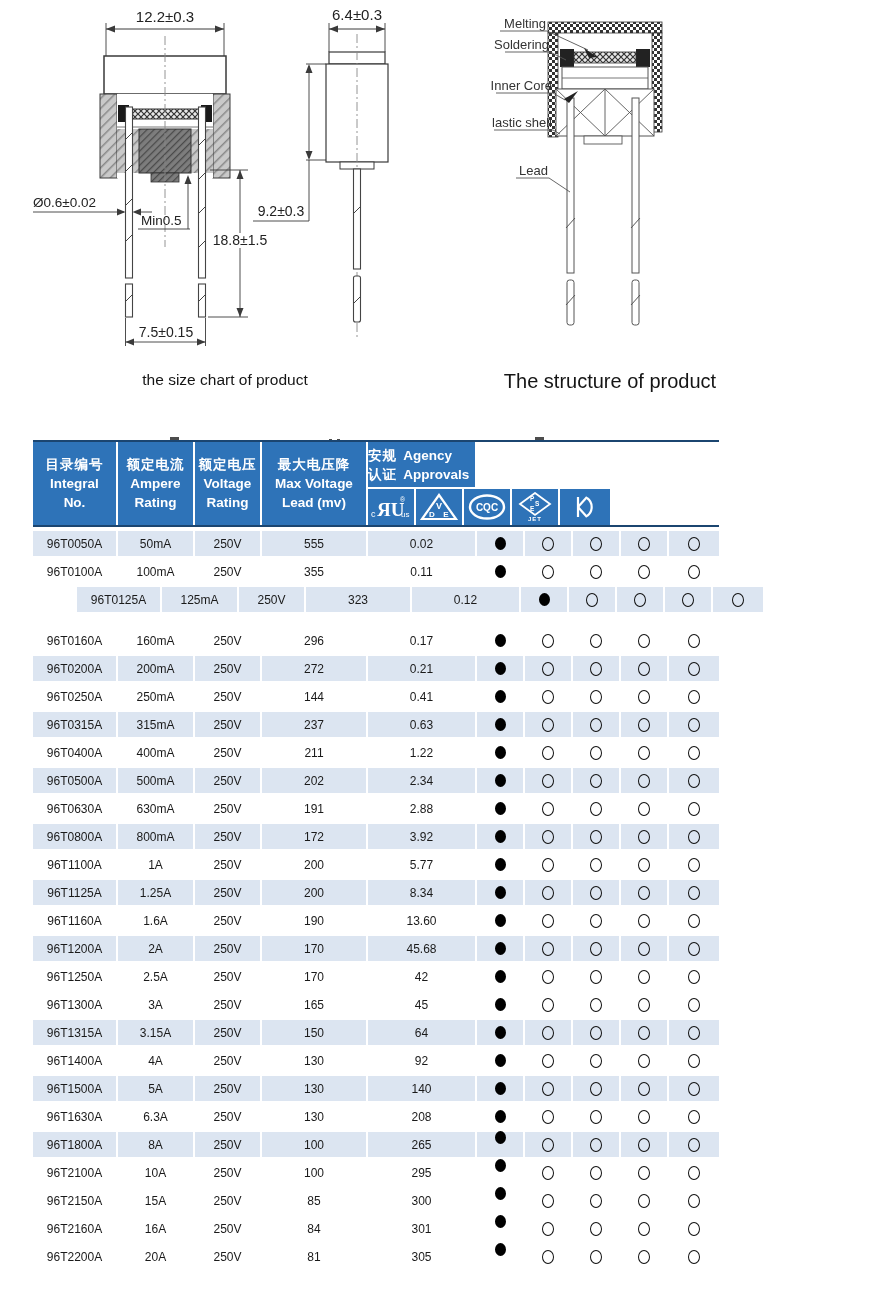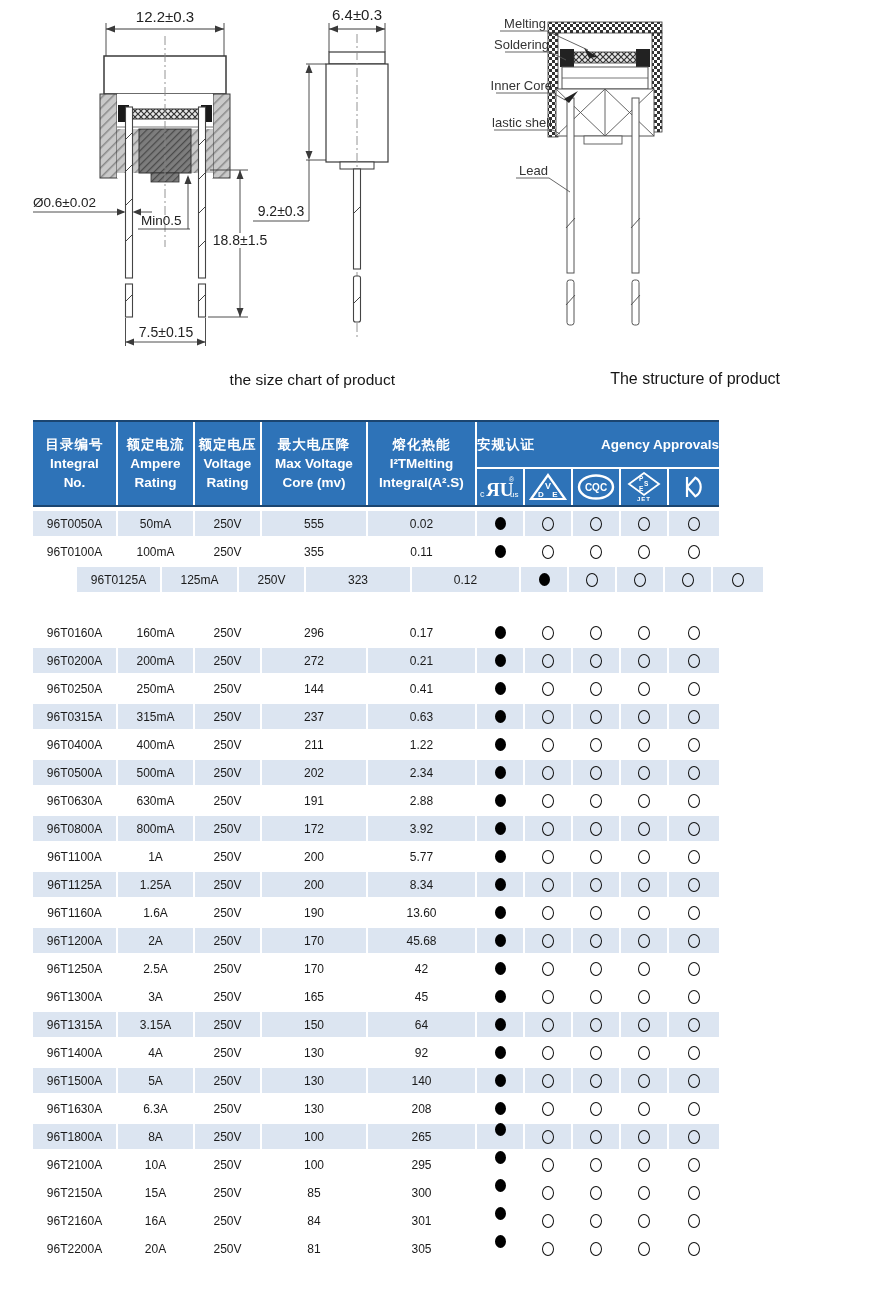--- a/index.html
+++ b/index.html
@@ -1,48 +1,48 @@
 <!DOCTYPE html>
 <html><head>
 <meta charset="utf-8">
 <style>
   html,body{margin:0;padding:0;}
   body{
     width:894px;height:1296px;background:#ffffff;position:relative;
     font-family:"Liberation Sans",sans-serif;overflow:hidden;
   }
-  .caption{position:absolute;text-align:right;font-size:15.5px;color:#151515;}
+  .caption{position:absolute;text-align:center;font-size:15.5px;color:#151515;}
   #cap-left{left:55px;top:371px;width:340px;}
-  #cap-right{left:440px;top:370px;width:340px;font-size:16px;}
+  #cap-right{left:440px;top:370px;width:340px;font-size:20px;}
   .artifact{position:absolute;background:#4d4d4d;}
   .a1{left:170px;top:437px;width:9px;height:3px;}
   .a2{left:329px;top:439px;width:3px;height:2px;}
   .a2b{left:337px;top:439px;width:3px;height:2px;}
   .a3{left:535px;top:437px;width:9px;height:3px;}
 
   
-  .ptable{position:absolute;left:33px;top:420px;width:686px;}
+  .ptable{position:absolute;left:33px;top:440px;width:686px;}
   .tline{height:2px;background:#1b4570;}
   .thead{display:grid;grid-template-columns:83px 75px 65px 104px 107px 242px;column-gap:2px;background:#fff;}
   .hcell{
     background:#2e73b8;color:#fff;height:83px;
     display:flex;flex-direction:column;align-items:center;justify-content:center;
     text-align:center;
   }
   .hzh{font-size:13.5px;font-weight:700;line-height:19px;letter-spacing:1px;}
   .hen{font-size:13.5px;font-weight:700;line-height:19px;}
   .agency-cell{background:#2e73b8;color:#fff;height:83px;display:flex;flex-direction:column;}
   .agency-top{height:45px;display:flex;flex-direction:row;align-items:center;justify-content:space-between;border-bottom:2px solid #fff;}
   .agency-logos{display:grid;grid-template-columns:46px 46px 46px 46px 50px;column-gap:2px;background:#fff;flex:1;}
   .logo-cell{background:#2e73b8;display:flex;align-items:center;justify-content:center;}
   #tbody{margin-top:4px;}
   .trow{display:grid;grid-template-columns:83px 75px 65px 104px 107px 46px 46px 46px 46px 50px;column-gap:2px;height:25px;margin-bottom:3px;}
   .trow .cell{display:flex;align-items:center;justify-content:center;font-size:12px;color:#1a1a1a;background:transparent;}
   .trow.shaded .cell{background:#dce5f1;}
-  .trow.gap-after{margin-bottom:28px;padding-left:44px;}
+  .trow.gap-after{margin-bottom:16px;padding-left:44px;}
   .dot{width:11px;height:13px;border-radius:50%;background:#000;display:block;}
   .circle{width:10px;height:12px;border-radius:50%;border:1.6px solid #111;background:transparent;display:block;}
   .trow.raised .appr-0 .dot{transform:translateY(-7px);}
 </style>
 </head>
 <body>
 
 
 
 
@@ -242,26 +242,21 @@
       <div class="hen">Rating</div>
     </div>
     <div class="hcell">
       <div class="hzh">额定电压</div>
       <div class="hen">Voltage</div>
       <div class="hen">Rating</div>
     </div>
     <div class="hcell">
       <div class="hzh">最大电压降</div>
       <div class="hen">Max Voltage</div>
-      <div class="hen">Core (mv)</div>
-    </div>
-    <div class="hcell">
-      <div class="hzh">熔化热能</div>
-      <div class="hen">I²TMelting</div>
-      <div class="hen">Integral(A².S)</div>
+      <div class="hen">Lead (mv)</div>
     </div>
     <div class="agency-cell">
       <div class="agency-top">
         <div class="hzh">安规认证</div>
         <div class="hen">Agency Approvals</div>
       </div>
       <div class="agency-logos">
           <div class="logo-cell">
             <svg width="44" height="28" viewBox="0 0 44 28">
     <text x="2" y="24" font-size="9" fill="#fff" font-family="Liberation Sans, sans-serif">c</text>

